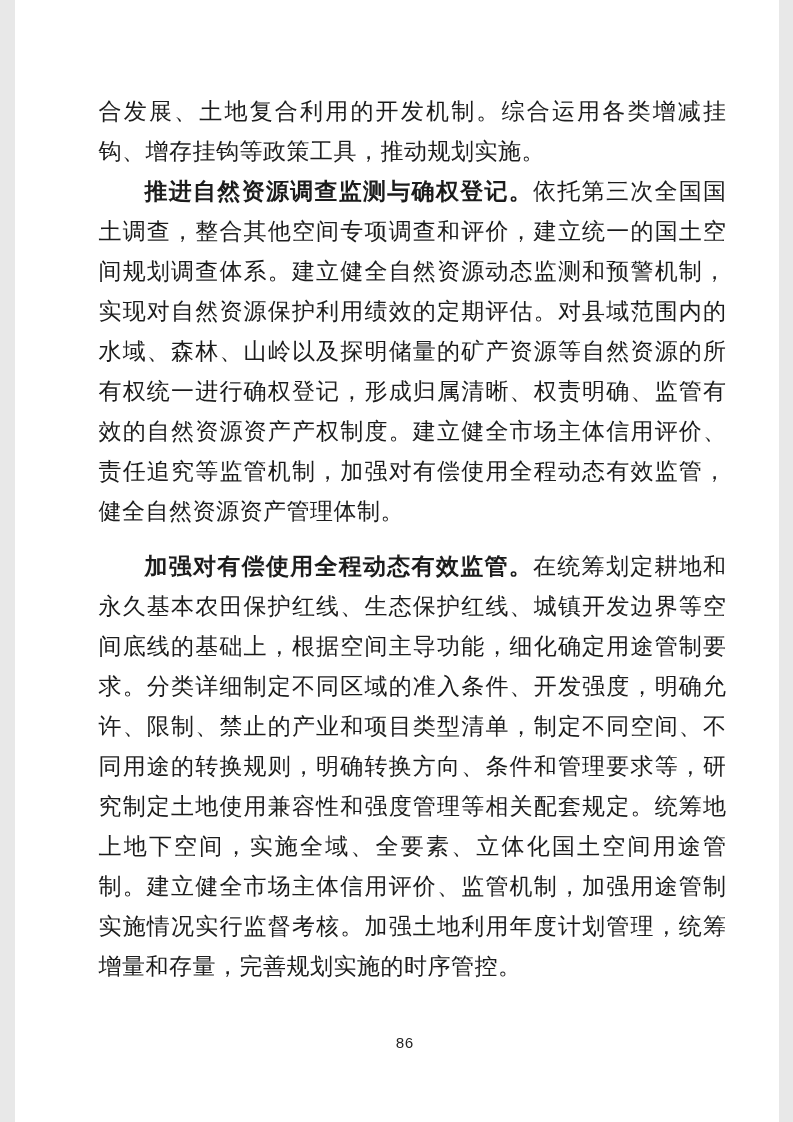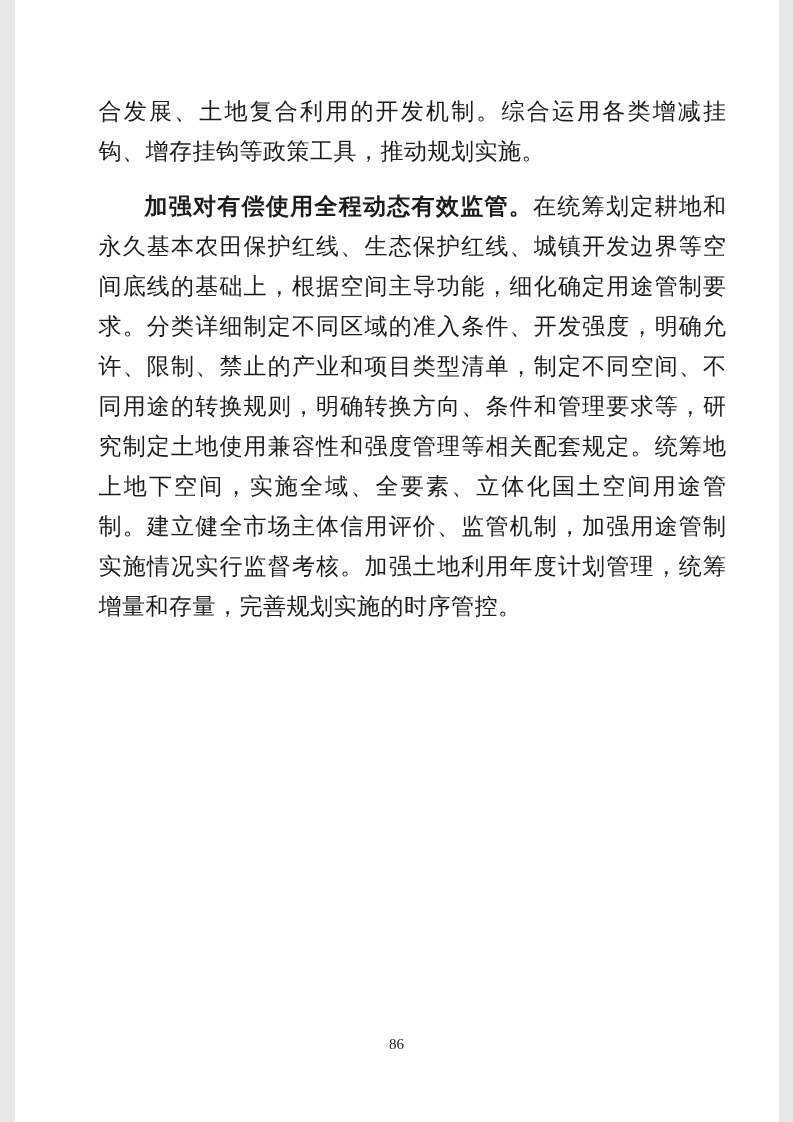--- a/index.html
+++ b/index.html
@@ -38,37 +38,38 @@
     text-indent: 2em;
   }
   .para.section-gap {
     margin-top: 15px;
   }
   .para .lead {
     font-weight: bold;
   }
   .page-number {
     position: absolute;
-    left: 0;
+    left: 8px;
     top: 1036px;
     width: 100%;
     text-align: center;
     font-size: 15px;
     color: #222222;
-    font-family: Liberation Serif, serif;
+    font-family: Liberation Mono, monospace;
   }
 </style>
 </head>
 <body>
 
 <div class="page">
   <div class="text-block">
 
     <p class="para"><span>合发展、土地复合利用的开发机制。综合运用各类增减挂钩、增存挂钩等政策工具，推动规划实施。</span></p>
 
+    <p class="para indent"><span class="lead">推进自然资源调查监测与确权登记。</span><span>依托第三次全国国土调查，整合其他空间专项调查和评价，建立统一的国土空间规划调查体系。建立健全自然资源动态监测和预警机制，实现对自然资源保护利用绩效的定期评估。对县域范围内的水域、森林、山岭以及探明储量的矿产资源等自然资源的所有权统一进行确权登记，形成归属清晰、权责明确、监管有效的自然资源资产产权制度。建立健全市场主体信用评价、责任追究等监管机制，加强对有偿使用全程动态有效监管，健全自然资源资产管理体制。</span></p>
 
     <p class="para indent section-gap"><span class="lead">加强对有偿使用全程动态有效监管。</span><span>在统筹划定耕地和永久基本农田保护红线、生态保护红线、城镇开发边界等空间底线的基础上，根据空间主导功能，细化确定用途管制要求。分类详细制定不同区域的准入条件、开发强度，明确允许、限制、禁止的产业和项目类型清单，制定不同空间、不同用途的转换规则，明确转换方向、条件和管理要求等，研究制定土地使用兼容性和强度管理等相关配套规定。统筹地上地下空间，实施全域、全要素、立体化国土空间用途管制。建立健全市场主体信用评价、监管机制，加强用途管制实施情况实行监督考核。加强土地利用年度计划管理，统筹增量和存量，完善规划实施的时序管控。</span></p>
 
 
   </div>
 
   <div class="page-number">86</div>
 </div>
 
 </body></html>

